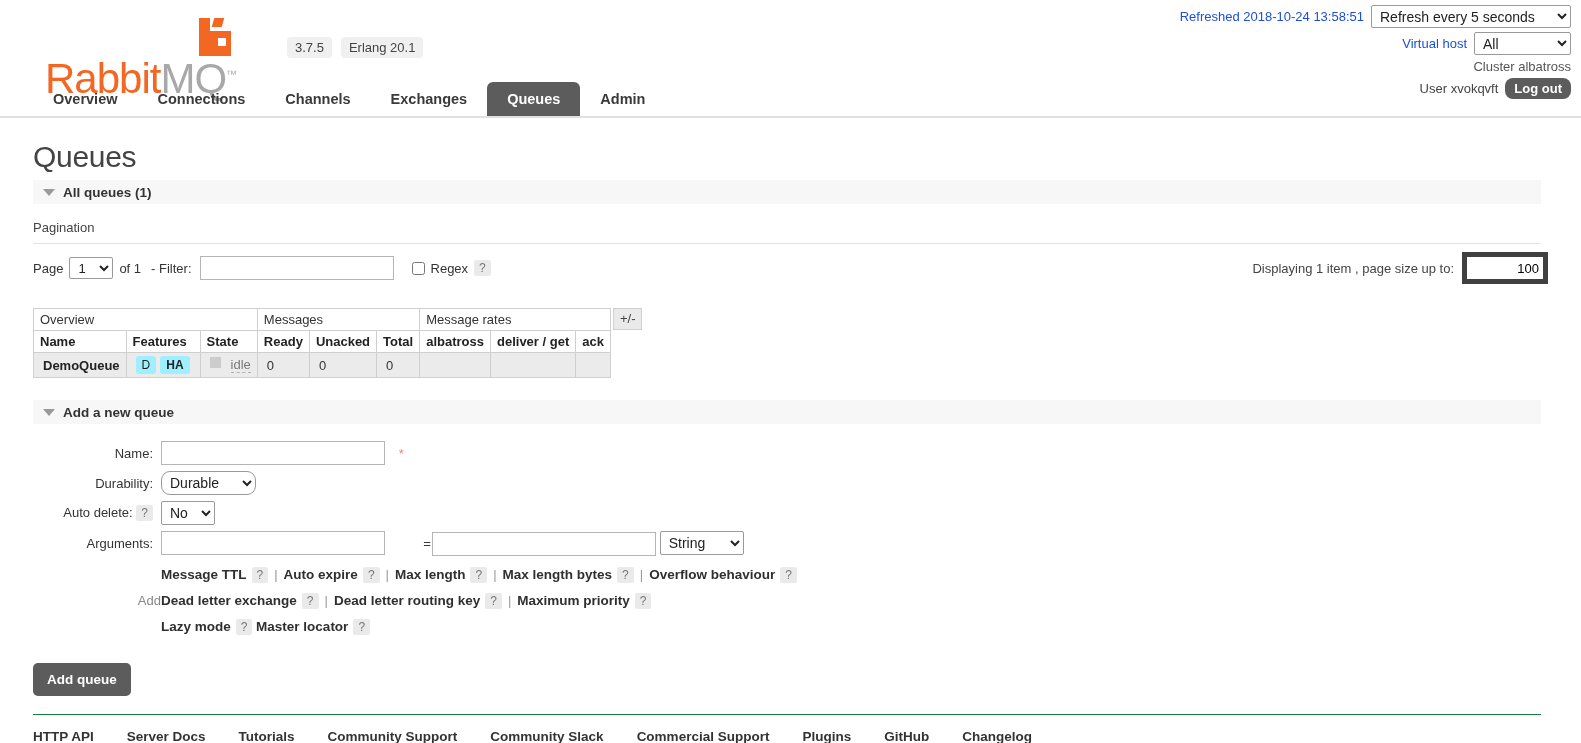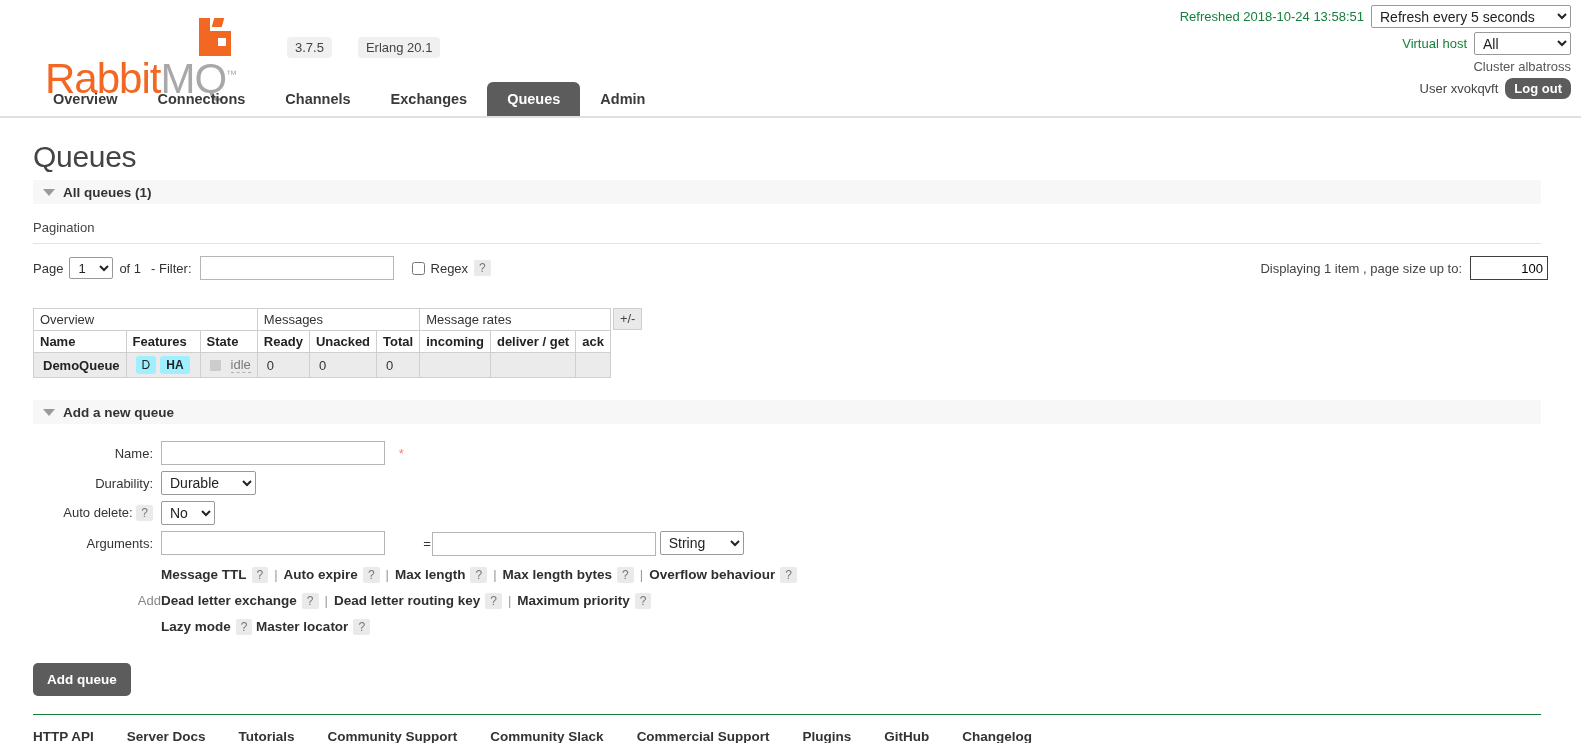--- a/index.html
+++ b/index.html
@@ -82,21 +82,21 @@
   .logo-tm {
     font-size: 11px;
     color: #a8a8a8;
     vertical-align: super;
   }
   .ver-badges {
     position: absolute;
     left: 287px;
     top: 37px;
     display: flex;
-    gap: 26px;
+    gap: 9px;
     align-items: flex-end;
   }
   .ver-badge {
     background: #f0f0f0;
     border-radius: 4px;
     padding: 3px 8px;
     font-size: 13px;
     color: #444;
   }
 
@@ -111,21 +111,21 @@
   }
   .status-row {
     display: flex;
     align-items: center;
     justify-content: flex-end;
     margin-bottom: 5px;
     height: 22px;
   }
   .status-row .lbl {
     margin-right: 7px;
-    color: #15803d;
+    color: #1d4ed8;
     white-space: nowrap;
   }
   select.sel {
     font-family: "Liberation Sans", sans-serif;
     font-size: 14px;
     color: #222;
     border: 1px solid #999;
     background: #fff;
     border-radius: 2px;
     padding: 2px 4px;
@@ -271,21 +271,21 @@
     display: flex;
     align-items: center;
     gap: 8px;
     font-size: 13px;
     color: #444;
   }
   #pagesize-input {
     width: 68px;
     height: 20px;
     text-align: right;
-    border: 1px solid #404040;
+    border: 5px solid #404040;
     font-family: "Liberation Sans", sans-serif;
     font-size: 13px;
     padding: 1px 4px;
   }
 
   
   .table-wrap {
     display: flex;
     align-items: flex-start;
     margin-top: 22px;
@@ -320,21 +320,21 @@
   .badge {
     display: inline-block;
     background: #9fefff;
     border-radius: 3px;
     padding: 2px 6px;
     font-size: 12px;
     color: #222;
     margin-right: 4px;
   }
   .badge.bold { font-weight: bold; }
-  .state-cell { display: flex; align-items: center; gap: 10px; }
+  .state-cell { display: flex; align-items: flex-start; gap: 10px; }
   .state-box {
     width: 11px;
     height: 11px;
     background: #cccccc;
   }
   .state-txt {
     color: #7a7a7a;
     border-bottom: 1px dashed #b0b0b0;
   }
   .plusminus {
@@ -368,21 +368,21 @@
   }
   .txtinput {
     border: 1px solid #b5b5b5;
     height: 20px;
     font-family: "Liberation Sans", sans-serif;
     font-size: 13px;
     padding: 1px 3px;
   }
   #queue-name-input { width: 216px; }
   .req-star { color: #f08080; margin-left: 10px; font-size: 13px; }
-  #durability-select { width: 95px; height: 24px; font-size: 14px;}
+  #durability-select { width: 95px; height: 24px; font-size: 14px; border-radius: 9px;}
   #autodelete-select { width: 54px; height: 24px; font-size: 14px;}
   #arg-key-input { width: 216px; }
   #arg-val-input { width: 216px; }
   #arg-type-select { width: 84px; height: 24px; font-size: 14px;}
   .eq { padding: 0 7px; color: #333; }
   .add-word {
     color: #888;
     padding-right: 14px;
     text-align: right;
     vertical-align: top;
@@ -510,21 +510,21 @@
             <th colspan="3">Messages</th>
             <th colspan="3">Message rates</th>
           </tr>
         <tr class="colhdr">
             <th>Name</th>
             <th>Features</th>
             <th>State</th>
             <th class="num">Ready</th>
             <th class="num">Unacked</th>
             <th class="num">Total</th>
-            <th>incoming</th>
+            <th>albatross</th>
             <th>deliver / get</th>
             <th>ack</th>
           </tr>
       </thead>
       <tbody>
           <tr>
             <td><span class="qname">DemoQueue</span></td>
             <td><span class="badge">D</span><span class="badge bold">HA</span></td>
             <td>
               <span class="state-cell">

